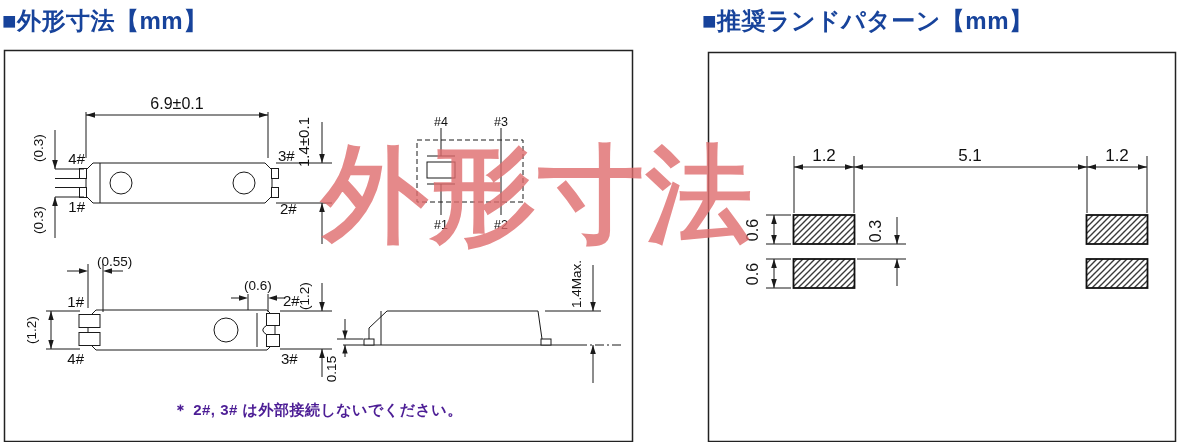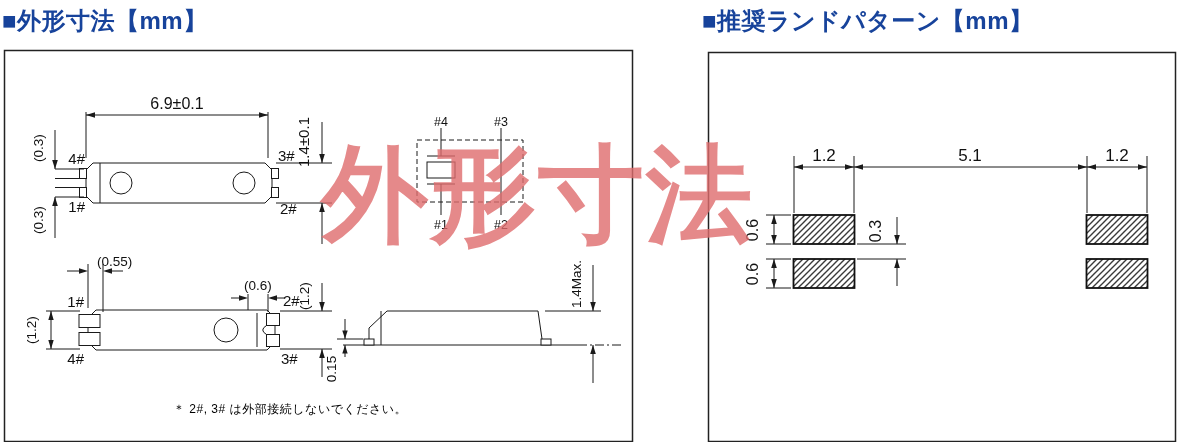--- a/index.html
+++ b/index.html
@@ -2,22 +2,22 @@
 <html><head>
 <meta charset="utf-8">
 <style>
   html,body { margin:0; padding:0; background:#fff; }
   .stage { position:relative; width:1178px; height:442px; background:#ffffff; overflow:hidden;
            font-family:"Liberation Sans", sans-serif; }
   .title { position:absolute; top:5px; font-size:24px; font-weight:bold; color:#17439b;
            letter-spacing:.5px; white-space:nowrap; }
   .title-left  { left:2px; }
   .title-right { left:702px; }
-  .note { position:absolute; left:173px; top:401px; font-size:12px; color:#000000;
-          letter-spacing:.5px; white-space:nowrap; }
+  .note { position:absolute; left:173px; top:401px; font-size:15px; color:#4c1d95;
+          letter-spacing:.5px; white-space:nowrap;font-weight:bold; }
   .wm { position:absolute; left:322px; top:140px; z-index:6;
         font-family:"DejaVu Serif", serif; font-weight:bold;
         font-size:106px; line-height:108px; letter-spacing:2px;
         color:#df6c6d; opacity:.8; white-space:nowrap; pointer-events:none; }
   svg.dwg { position:absolute; left:0; top:0; z-index:2; }
   .ln   { stroke:#1a1a1a; stroke-width:1; fill:none; }
   .lnw  { stroke:#1a1a1a; stroke-width:1; fill:#ffffff; }
   .arr  { fill:#1a1a1a; stroke:none; }
   .pborder { stroke:#222; stroke-width:1.5; fill:none; }
   .pad  { fill:url(#hatch); stroke:#111; stroke-width:1.8; }

